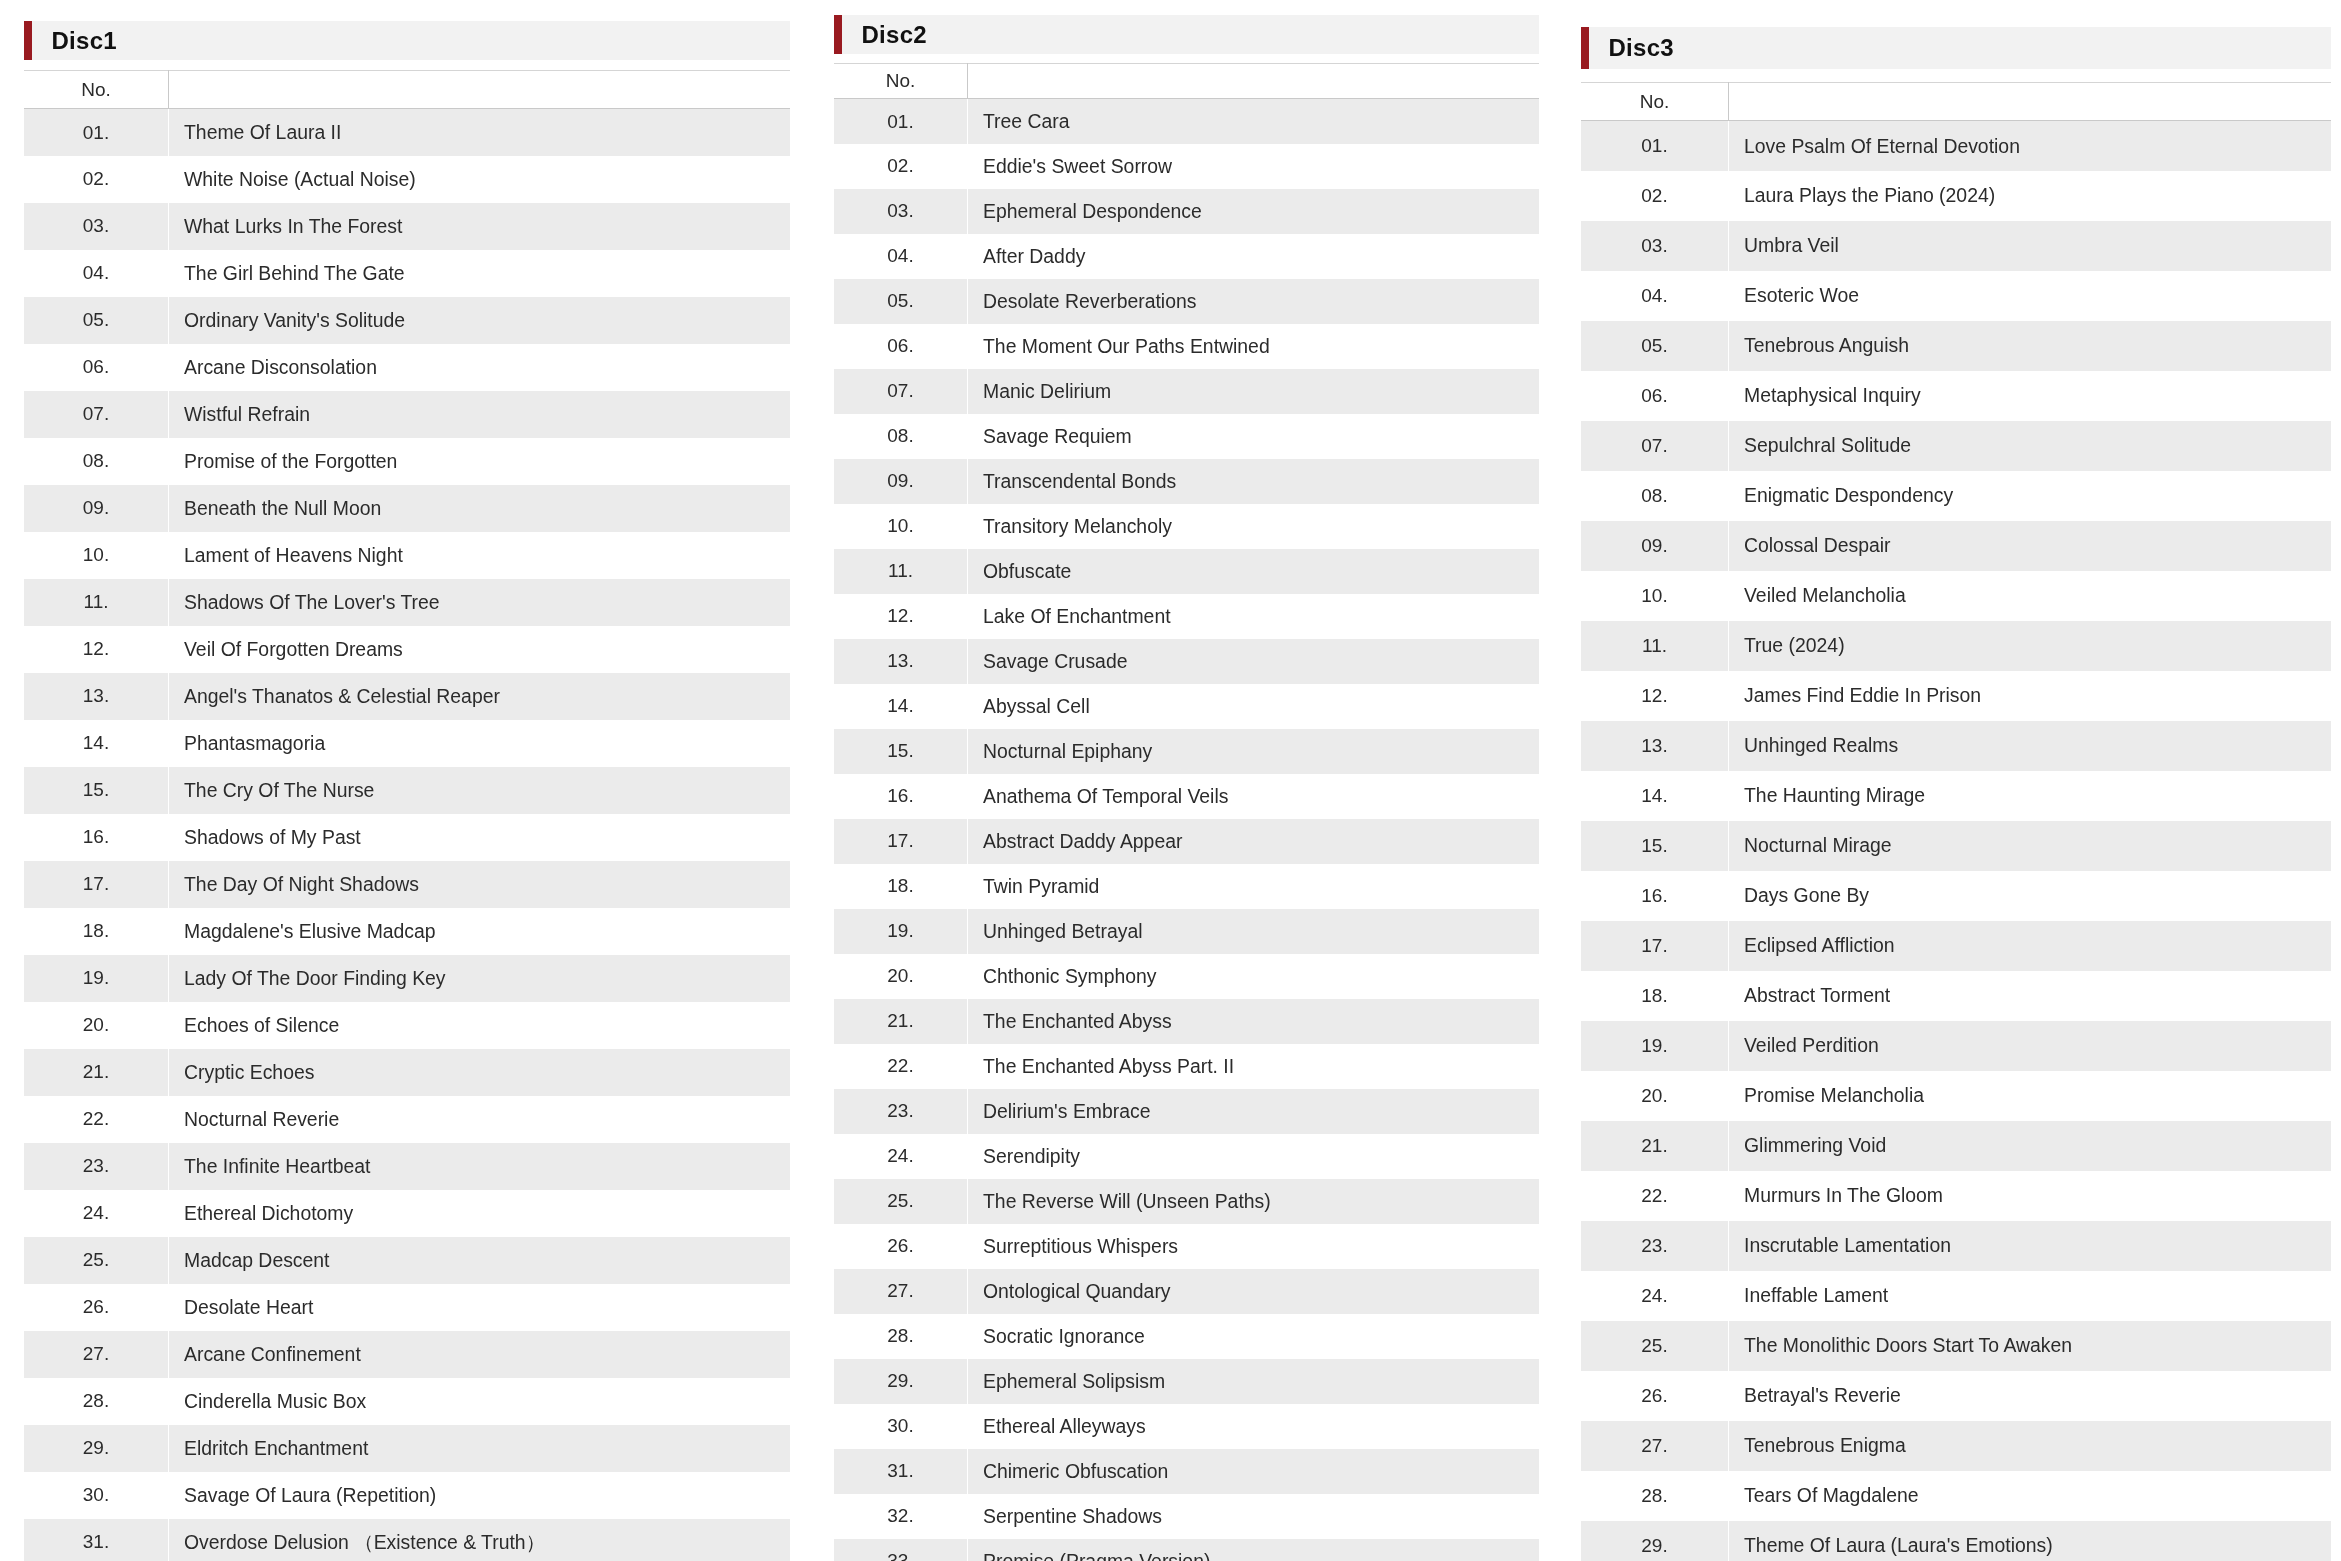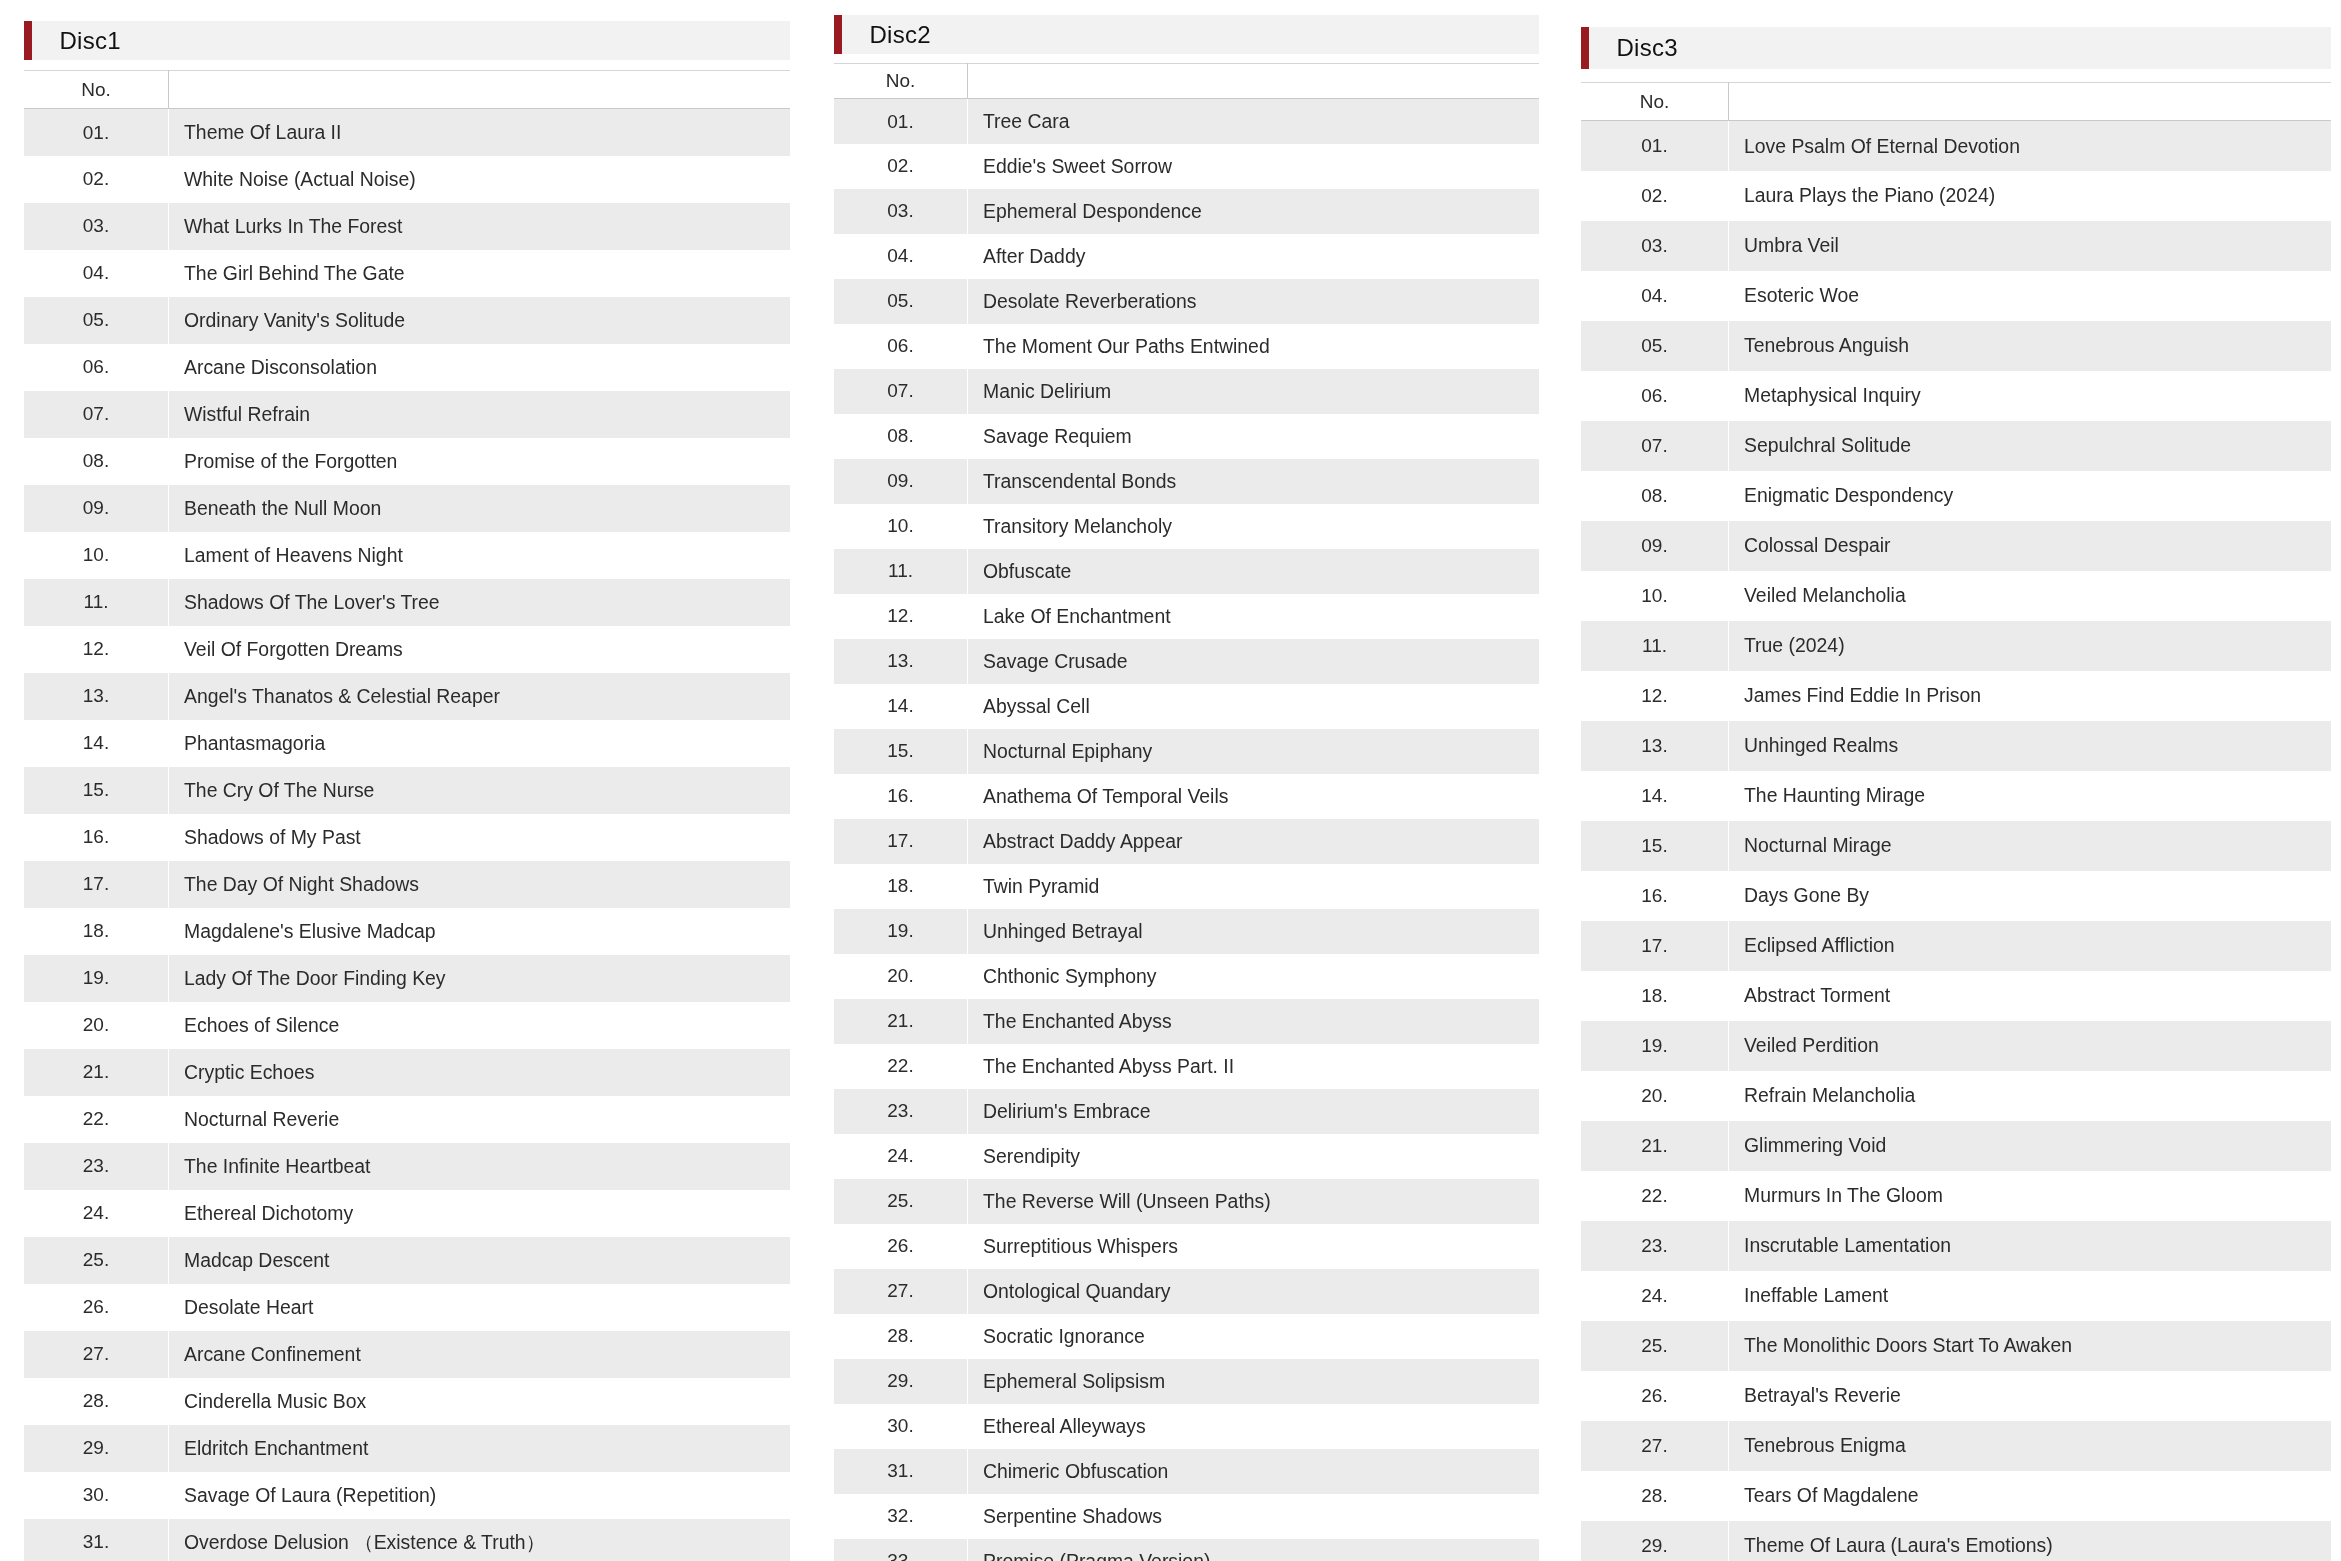--- a/index.html
+++ b/index.html
@@ -26,23 +26,23 @@
     height: var(--headH);
     background: #f2f2f2;
     border-left: 8px solid #991a20;
     display: flex;
     align-items: center;
     padding-left: 19.4px;
     box-sizing: border-box;
     margin-bottom: var(--gapH);
   }
   .disc-title {
-    margin: 8px;
+    margin: 0;
     font-size: 24px;
-    font-weight: normal;
+    font-weight: bold;
     color: #111111;
     letter-spacing: 0.3px;
   }
   table.tracklist {
     width: 100%;
     border-collapse: collapse;
     table-layout: fixed;
     border-top: 0.6px solid #d5d5d5;
   }
   table.tracklist thead tr {
@@ -457,21 +457,21 @@
         <tr class="even">
           <td class="no">18.</td>
           <td class="title">Abstract Torment</td>
         </tr>
         <tr class="odd">
           <td class="no">19.</td>
           <td class="title">Veiled Perdition</td>
         </tr>
         <tr class="even">
           <td class="no">20.</td>
-          <td class="title">Refrain Melancholia</td>
+          <td class="title">Promise Melancholia</td>
         </tr>
         <tr class="odd">
           <td class="no">21.</td>
           <td class="title">Glimmering Void</td>
         </tr>
         <tr class="even">
           <td class="no">22.</td>
           <td class="title">Murmurs In The Gloom</td>
         </tr>
         <tr class="odd">

